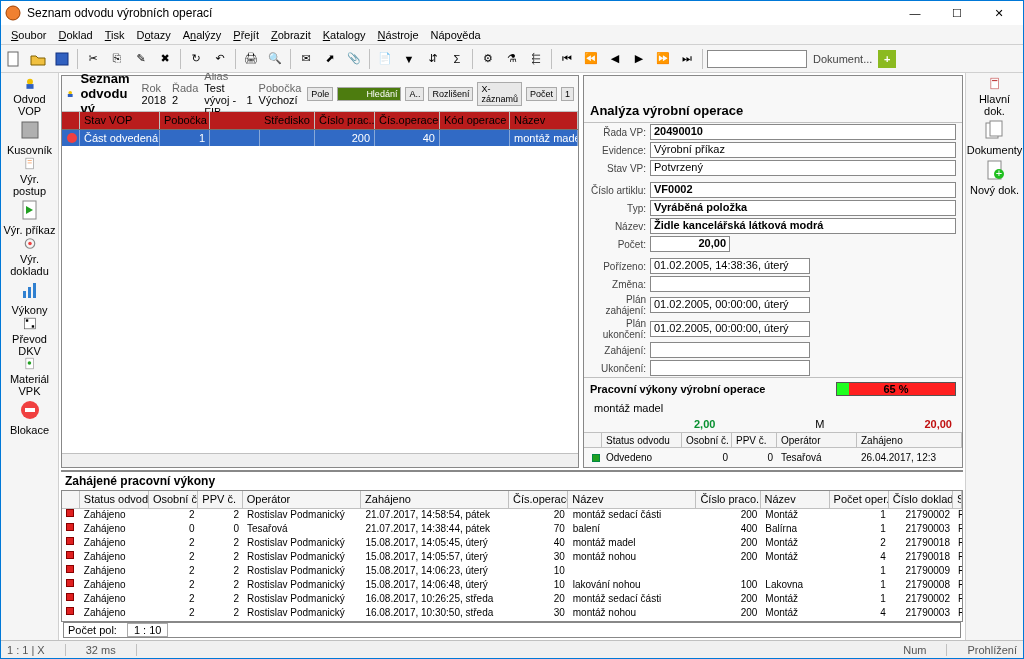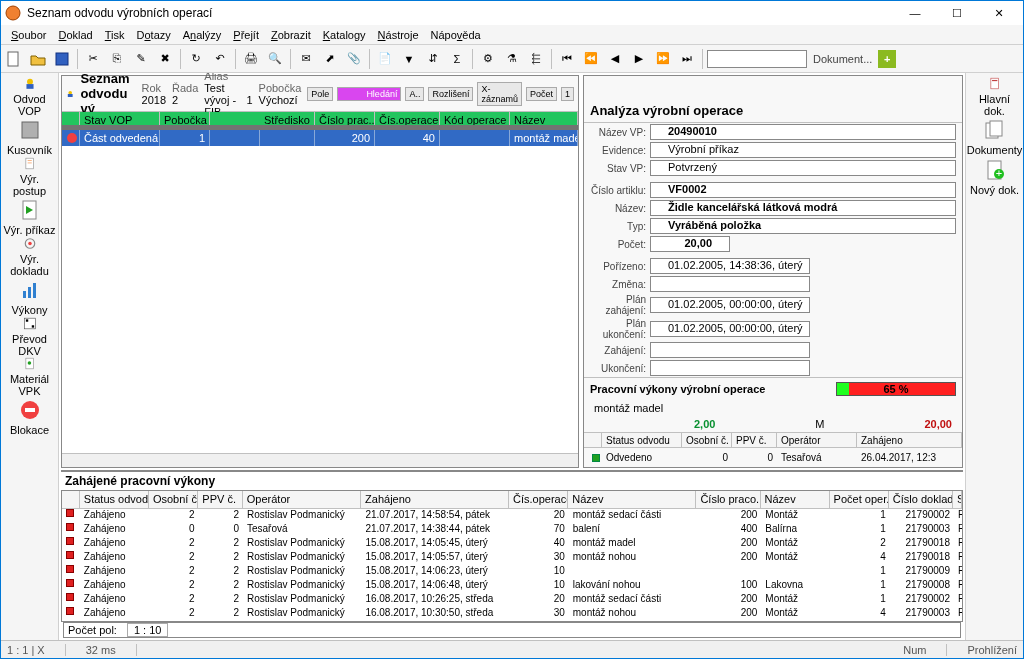--- a/index.html
+++ b/index.html
@@ -27,30 +27,30 @@
 .main { flex: 1; display: flex; flex-direction: column; overflow: hidden; }
 .upper { flex: 1; display: flex; overflow: hidden; }
 .grid-area { flex: 1; display: flex; flex-direction: column; border: 1px solid #888; margin: 2px; min-width: 0; }
 .grid-header-strip { height: 36px; background: #f8f8f8; border-bottom: 1px solid #c0c0c0; display: flex; align-items: center; padding: 2px 4px; gap: 6px; }
 .ghicon { width: 28px; height: 28px; }
 .gh-title { font-weight: bold; font-size: 13px; margin-right: 6px; }
 .gh-field { display: flex; flex-direction: column; font-size: 9px; color: #666; }
 .gh-field .val { font-size: 11px; color: #000; }
 .gh-right { margin-left: auto; display: flex; gap: 4px; align-items: center; }
 .gh-box { border: 1px solid #aaa; padding: 1px 3px; font-size: 9px; background: #e8e8e8; }
-.grid-cols { height: 18px; background: #22c55e; border-bottom: 5px solid #737373; display: flex; }
+.grid-cols { height: 18px; background: #b91c1c; border-bottom: 1px solid #737373; display: flex; }
 .gc { border-right: 1px solid #c0c0c0; padding: 2px 4px; overflow: hidden; white-space: nowrap; }
 .grid-row { height: 16px; display: flex; background: #316ac5; color: #fff; }
 .grid-row .gc { border-right: 1px solid #88a8d8; }
 .grid-body { flex: 1; background: #fff; position: relative; overflow: hidden; }
 .analysis { width: 380px; border: 1px solid #888; margin: 2px; background: #f8f8f8; display: flex; flex-direction: column; overflow: auto; justify-content: flex-end; }
 .panel-title { font-weight: bold; font-size: 13px; padding: 4px 6px; border-bottom: 1px solid #c0c0c0; }
 .field-row { display: flex; align-items: center; padding: 1px 6px; }
 .field-row label { width: 56px; font-size: 10px; color: #444; text-align: right; margin-right: 4px; }
-.field-row .input { flex: 1; height: 16px; border: 1px solid #888; background: #fff; padding: 0 17px; overflow: hidden; white-space: nowrap; }
+.field-row .input { flex: 1; height: 16px; border: 1px solid #888; background: #fff; padding: 0 3px; overflow: hidden; white-space: nowrap; }
 .field-row .input.bold { font-weight: bold; }
 .field-row .input.num { width: 80px; flex: none; text-align: right; }
 .section-gap { height: 4px; }
 .perf-header { display: flex; align-items: center; padding: 4px 6px; border-top: 1px solid #c0c0c0; }
 .progress-bar { width: 120px; height: 14px; border: 1px solid #555; background: #ff2020; position: relative; margin-left: auto; }
 .progress-bar .fill { position: absolute; left: 0; top: 0; bottom: 0; width: 10%; background: #20ff20; }
 .progress-bar .txt { position: absolute; inset: 0; display: flex; align-items: center; justify-content: center; font-weight: bold; }
 .perf-sub { display: flex; padding: 2px 10px; justify-content: space-between; }
 .perf-sub .v1 { color: #089030; font-weight: bold; }
 .perf-sub .v2 { color: #c01010; font-weight: bold; text-align: right; }
@@ -250,21 +250,21 @@
             <span class="gh-field">
                 <span>&nbsp;</span>
                 <span class="val">1</span>
               </span>
             <span class="gh-field" style="width:80px;">
                 <span>Pobočka</span>
                 <span class="val">Výchozí</span>
               </span>
             <div class="gh-right">
               <span class="gh-box">Pole</span>
-              <span class="gh-box" style="background:#d946ef;color:#fff;padding-left:28px;">Hledání</span>
+              <span class="gh-box" style="background:#4d7c0f;color:#fff;padding-left:28px;">Hledání</span>
               <span class="gh-box">A..</span>
               <span class="gh-box">Rozlišení</span>
               <span class="gh-box">X-záznamů</span>
               <span class="gh-box">Počet</span>
               <span class="gh-box">1</span>
             </div>
           </div>
           <div class="grid-cols">
             <div class="gc" style="width:18px;"></div>
             <div class="gc" style="width:80px;">Stav VOP</div>
@@ -290,43 +290,43 @@
               <div class="gc" style="width:70px;"></div>
               <div class="gc" style="flex:1;">montáž madel</div>
             </div>
           </div>
           <div class="hscroll"></div>
         </div>
 
         <div class="analysis">
           <div class="panel-title">Analýza výrobní operace</div>
           <div class="field-row">
-              <label>Název VP:</label>
+              <label>Řada VP:</label>
               <div class="input bold">20490010</div>
             </div>
           <div class="field-row">
               <label>Evidence:</label>
               <div class="input">Výrobní příkaz</div>
             </div>
           <div class="field-row">
               <label>Stav VP:</label>
               <div class="input">Potvrzený</div>
             </div>
           <div class="section-gap"></div>
           <div class="field-row">
               <label>Číslo artiklu:</label>
               <div class="input bold">VF0002</div>
             </div>
           <div class="field-row">
+              <label>Typ:</label>
+              <div class="input bold">Vyráběná položka</div>
+            </div>
+          <div class="field-row">
               <label>Název:</label>
               <div class="input bold">Židle kancelářská látková modrá</div>
-            </div>
-          <div class="field-row">
-              <label>Typ:</label>
-              <div class="input bold">Vyráběná položka</div>
             </div>
           <div class="field-row">
               <label>Počet:</label>
               <div class="input bold num">20,00</div>
             </div>
           <div class="section-gap"></div>
           <div class="field-row">
               <label>Pořízeno:</label>
               <div class="input" style="flex:none;width:160px;">01.02.2005, 14:38:36, úterý</div>
             </div>

